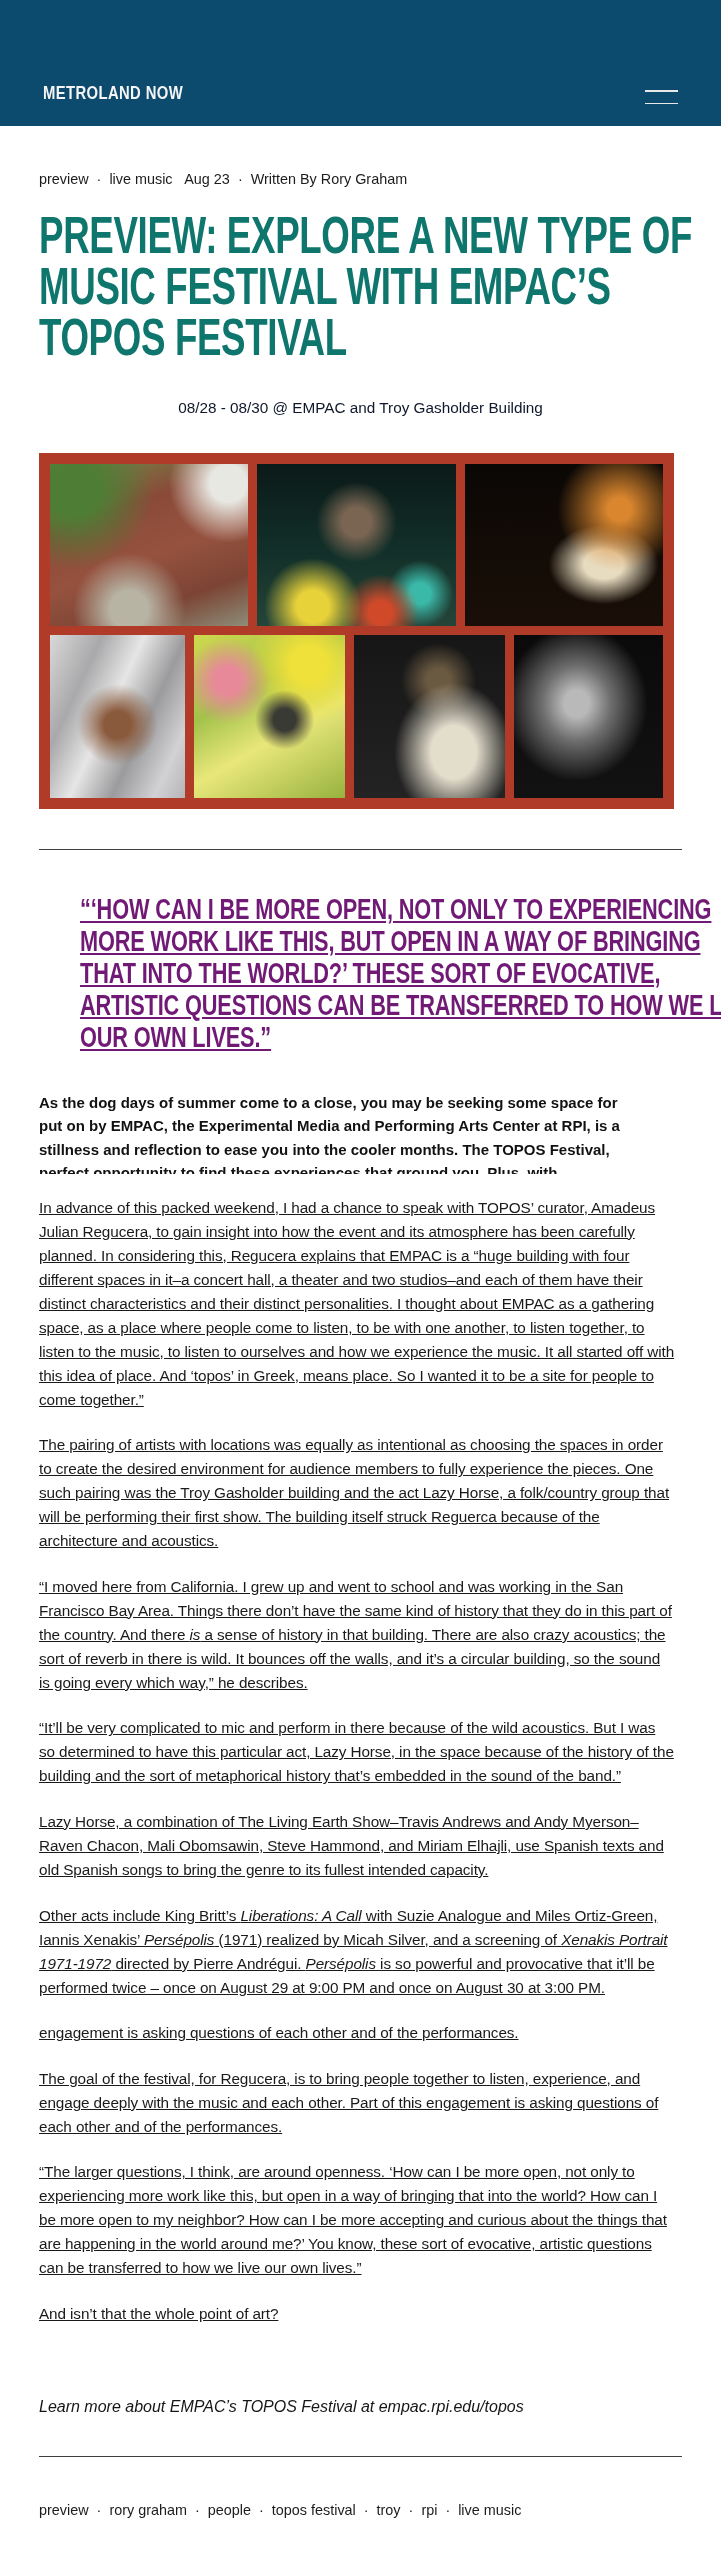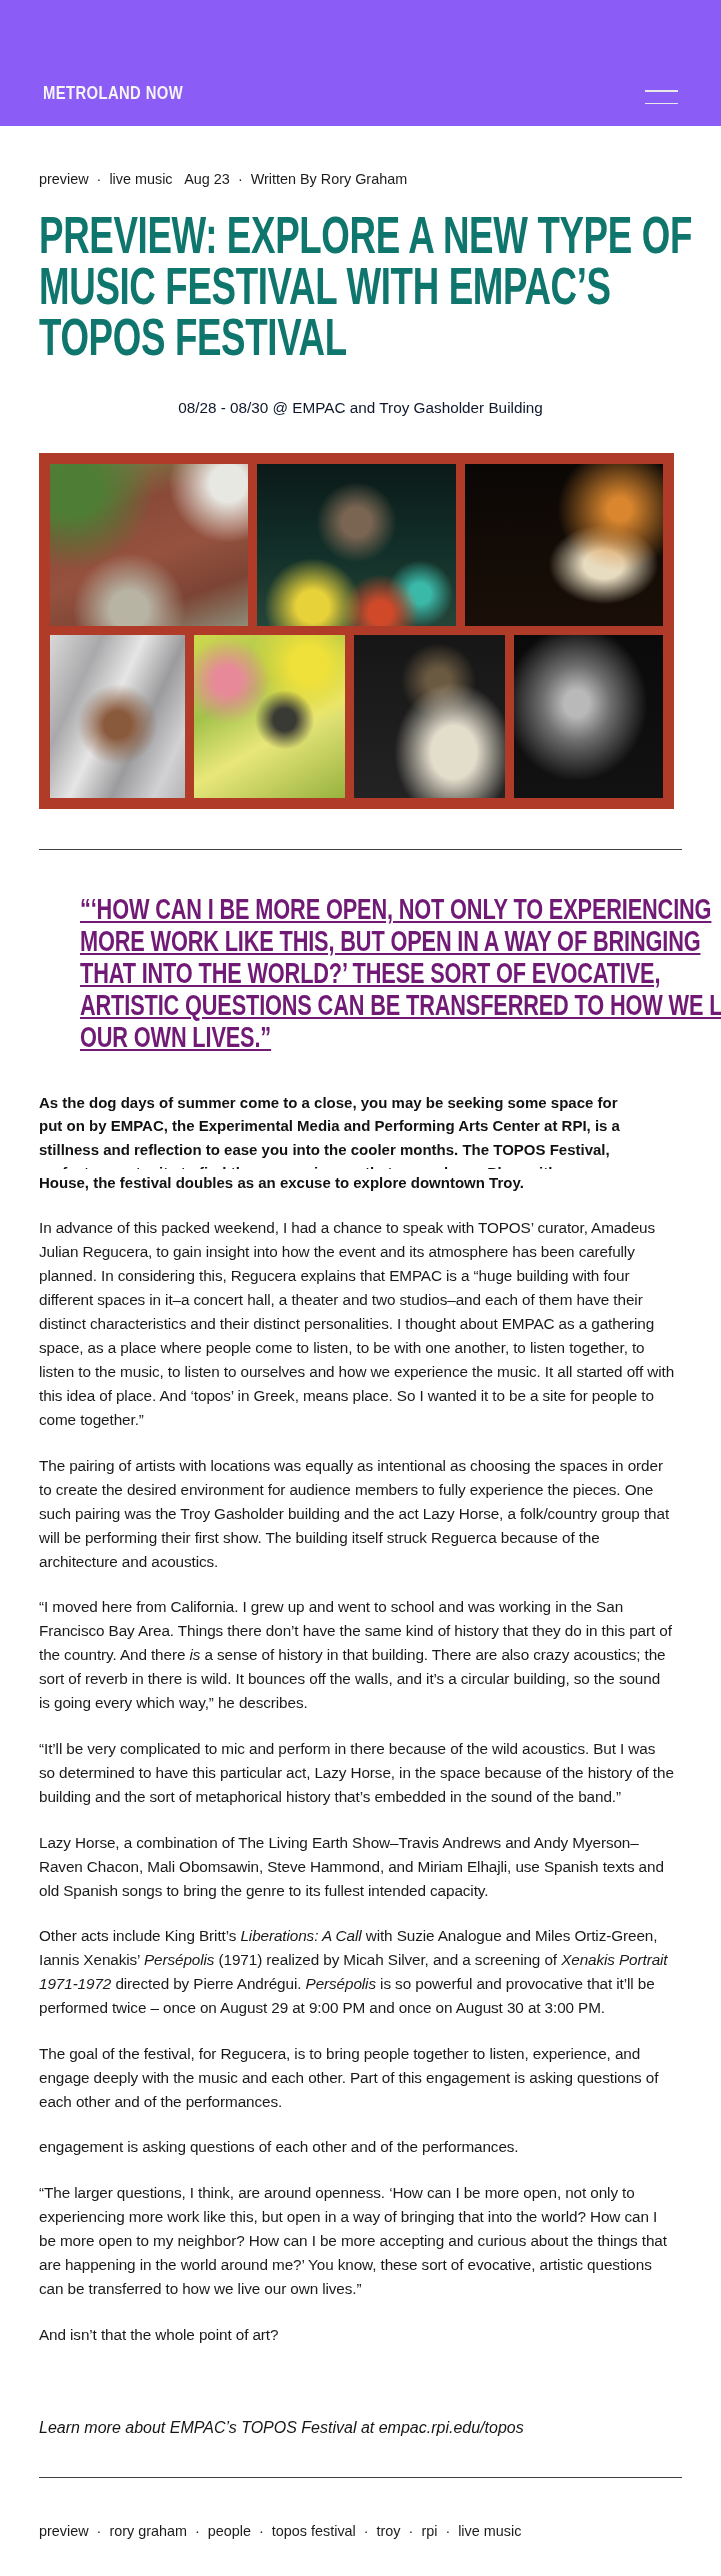--- a/index.html
+++ b/index.html
@@ -1,19 +1,19 @@
 <!DOCTYPE html>
 <html style="font-size:14.4px"><head>
 <meta charset="utf-8">
 <style>
   html,body{margin:0;padding:0;background:#ffffff;}
   body{width:721px;min-height:2576px;font-family:"Liberation Sans",sans-serif;color:#141414;}
 
   
-  .site-header{box-sizing:border-box;height:126px;background:#8b5cf6;display:flex;
+  .site-header{box-sizing:border-box;height:126px;background:#0c4a6e;display:flex;
     justify-content:space-between;align-items:flex-end;padding:0 43px 21.6px 43px;}
   .logo-wrap{overflow:visible;}
   .logo{display:block;font-weight:700;font-size:19px;letter-spacing:0.5px;color:#f5f5f5;
     white-space:nowrap;transform:scaleX(.78);transform-origin:left bottom;cursor:pointer;}
   .burger{width:33px;height:14.4px;display:flex;flex-direction:column;justify-content:space-between;cursor:pointer;padding-top:1.8px;}
   .burger span{display:block;height:1.8px;background:#e8e8e8;}
 
   
   .container{padding:0 39px;}
 
@@ -76,21 +76,21 @@
   .pull-quote{margin:43px 0 0 41px;color:#701a75;font-size:29px;line-height:32px;font-weight:700;letter-spacing:-0.2px;text-decoration:underline;}
   .pull-quote .condense{width:133.4%;transform:scaleX(.75);}
 
   
   .intro-clip{margin-top:38px;height:83px;overflow:hidden;font-weight:700;font-size:15px;line-height:23.4px;color:#121212;}
   .intro-clip div{white-space:nowrap;}
   .intro-overlay{position:relative;margin-top:-4.5px;background:#ffffff;font-weight:700;
     font-size:15px;line-height:23.4px;color:#121212;padding-top:1.8px;}
 
   .body-copy{margin-top:3.6px;}
-  .body-p{font-size:15.3px;line-height:24px;letter-spacing:-0.1px;color:#1a1a1a;margin:21.6px 0 0 0;max-width:636px;}
+  .body-p{font-size:15.3px;line-height:24px;letter-spacing:-0.1px;color:#1a1a1a;margin:21.6px 0 0 0;max-width:636px;text-decoration:underline;}
   .body-p em{font-style:italic;}
 
   .outro{margin-top:72px;font-style:italic;font-size:16px;color:#161616;}
   .outro a{color:#161616;text-underline-offset:3.6px;cursor:pointer;}
 
   .footer-tags{padding:45px 0 38px 0;font-size:14.4px;color:#1c1c1c;display:flex;flex-wrap:wrap;align-items:baseline;}
   .footer-tags .sep{margin:0 8px;}
   .footer-tags .tag{cursor:pointer;}
 </style>
 </head>
@@ -152,31 +152,30 @@
         <div>OUR OWN LIVES.”</div>
       </span>
   </blockquote>
 
   <div class="intro-clip">
       <div>As the dog days of summer come to a close, you may be seeking some space for</div>
       <div>put on by EMPAC, the Experimental Media and Performing Arts Center at RPI, is a</div>
       <div>stillness and reflection to ease you into the cooler months. The TOPOS Festival,</div>
       <div>perfect opportunity to find these experiences that ground you. Plus, with</div>
     </div>
-  <div class="intro-overlay">House, the festival doubles as an excuse to explore downtown Troy.</div>
 
   <div class="body-copy">
       <p class="body-p"><span>In advance of this packed weekend, I had a chance to speak with TOPOS’ curator, Amadeus Julian Regucera, to gain insight into how the event and its atmosphere has been carefully planned. In considering this, Regucera explains that EMPAC is a “huge building with four different spaces in it–a concert hall, a theater and two studios–and each of them have their distinct characteristics and their distinct personalities. I thought about EMPAC as a gathering space, as a place where people come to listen, to be with one another, to listen together, to listen to the music, to listen to ourselves and how we experience the music. It all started off with this idea of place. And ‘topos’ in Greek, means place. So I wanted it to be a site for people to come together.”</span></p>
       <p class="body-p"><span>The pairing of artists with locations was equally as intentional as choosing the spaces in order to create the desired environment for audience members to fully experience the pieces. One such pairing was the Troy Gasholder building and the act Lazy Horse, a folk/country group that will be performing their first show. The building itself struck Reguerca because of the architecture and acoustics.</span></p>
       <p class="body-p"><span>“I moved here from California. I grew up and went to school and was working in the San Francisco Bay Area. Things there don’t have the same kind of history that they do in this part of the country. And there </span><em>is</em><span> a sense of history in that building. There are also crazy acoustics; the sort of reverb in there is wild. It bounces off the walls, and it’s a circular building, so the sound is going every which way,” he describes.</span></p>
       <p class="body-p"><span>“It’ll be very complicated to mic and perform in there because of the wild acoustics. But I was so determined to have this particular act, Lazy Horse, in the space because of the history of the building and the sort of metaphorical history that’s embedded in the sound of the band.”</span></p>
       <p class="body-p"><span>Lazy Horse, a combination of The Living Earth Show–Travis Andrews and Andy Myerson–Raven Chacon, Mali Obomsawin,  Steve Hammond, and Miriam Elhajli, use Spanish texts and old Spanish songs to bring the genre to its fullest intended capacity.</span></p>
       <p class="body-p"><span>Other acts include King Britt’s </span><em>Liberations: A Call</em><span> with Suzie Analogue and Miles Ortiz-Green, Iannis Xenakis’ </span><em>Persépolis</em><span> (1971) realized by Micah Silver, and a screening of </span><em>Xenakis Portrait 1971-1972</em><span> directed by Pierre Andrégui. </span><em>Persépolis</em><span> is so powerful and provocative that it’ll be performed twice – once on August 29 at 9:00 PM and once on August 30 at 3:00 PM.</span></p>
+      <p class="body-p"><span>engagement is asking questions of each other and of the performances.</span></p>
       <p class="body-p"><span>The goal of the festival, for Regucera, is to bring people together to listen, experience, and engage deeply with the music and each other. Part of this engagement is asking questions of each other and of the performances.</span></p>
-      <p class="body-p"><span>engagement is asking questions of each other and of the performances.</span></p>
       <p class="body-p"><span>“The larger questions, I think, are around openness. ‘How can I be more open, not only to experiencing more work like this, but open in a way of bringing that into the world? How can I be more open to my neighbor? How can I be more accepting and curious about the things that are happening in the world around me?’ You know, these sort of evocative, artistic questions can be transferred to how we live our own lives.”</span></p>
       <p class="body-p"><span>And isn’t that the whole point of art?</span></p>
     </div>
 
   <p class="outro">
     <span>Learn more about EMPAC’s TOPOS Festival at </span><a>empac.rpi.edu/topos</a>
   </p>
 
   <hr class="divider">
 

